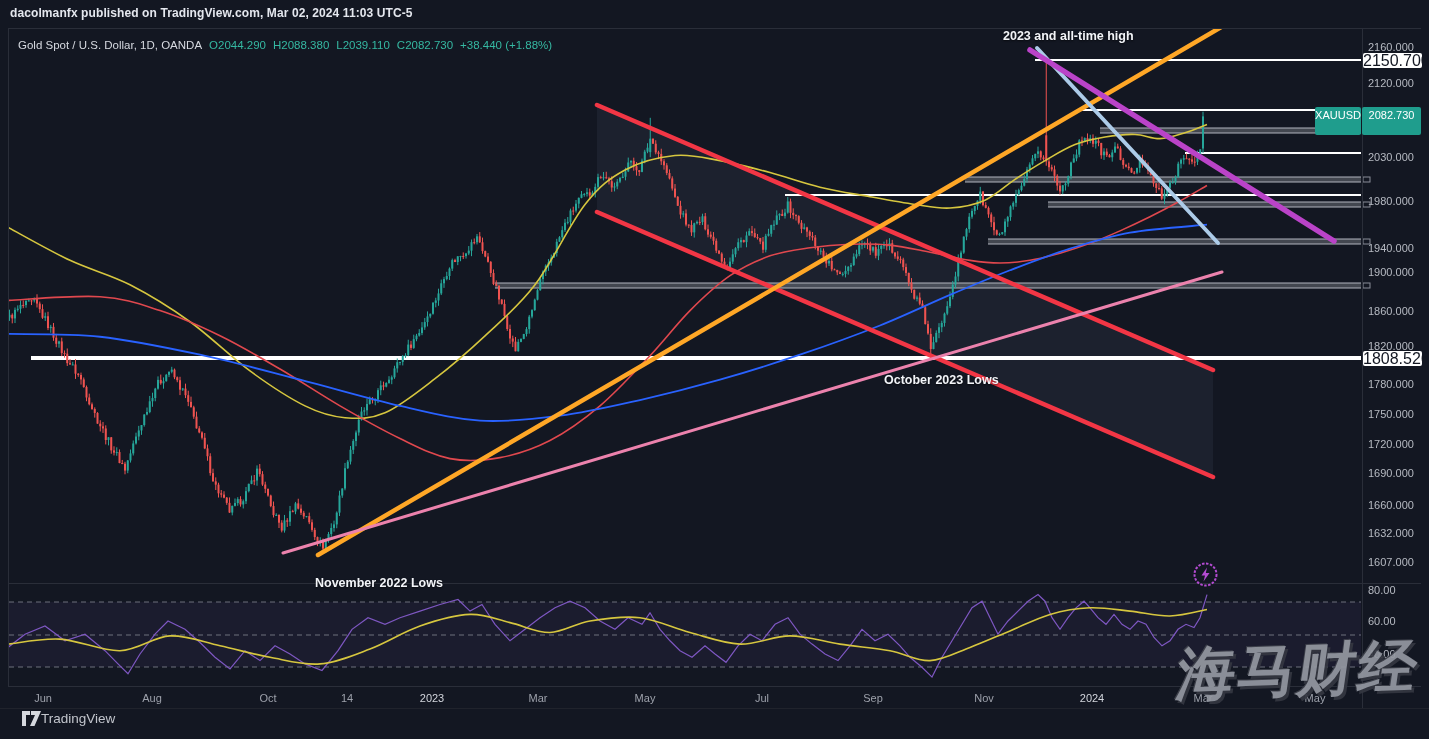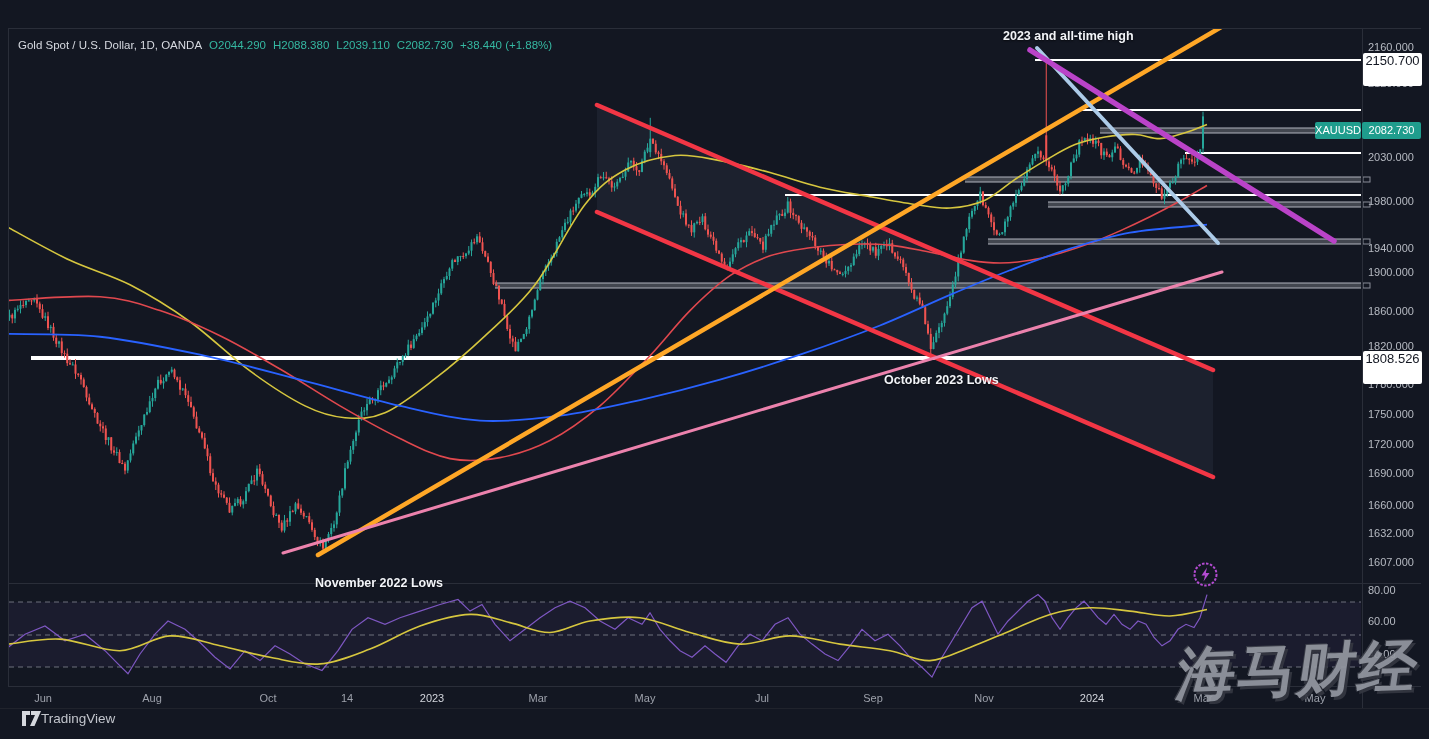--- a/index.html
+++ b/index.html
@@ -7,23 +7,23 @@
   #stage{position:relative;width:1429px;height:739px;background:#131722;}
   #chart-svg{position:absolute;left:0;top:0;}
   .hdr{position:absolute;left:10px;top:6px;font-size:12px;font-weight:bold;color:#e4e7ee;letter-spacing:.1px;}
   .legend{position:absolute;left:18px;top:39px;font-size:11.5px;color:#d6d9e0;white-space:nowrap;}
   .legend .vals{color:#35b8a2;margin-top:32px;}
   .legend .sep{display:inline-block;width:7px;}
   .anno{position:absolute;font-size:12.5px;font-weight:bold;color:#f2f4f8;text-shadow:0 1px 2px rgba(0,0,0,.6);white-space:nowrap;}
   .pxlabel{position:absolute;left:1368px;font-size:11px;color:#b6bac2;white-space:nowrap;}
   .tlabel{position:absolute;top:692px;font-size:11px;color:#9da1ab;transform:translateX(-50%);white-space:nowrap;}
   .tlabel.year{color:#d2d5dc;}
-  .axbox{position:absolute;left:1363px;width:59px;height:33px;font-size:13px;line-height:15px;text-align:center;border-radius:2px;}
+  .axbox{position:absolute;left:1363px;width:59px;height:15px;font-size:16px;line-height:15px;text-align:center;border-radius:2px;}
   .axbox.white{background:#ffffff;color:#131722;}
-  .tagrow{position:absolute;top:122px;height:17px;display:flex;}
+  .tagrow{position:absolute;top:107px;height:28px;display:flex;}
   .tag{background:#1f9d8d;color:#fff;font-size:11px;line-height:17px;text-align:center;border-radius:2px;}
   .wm-cjk{position:absolute;left:1178px;top:632px;font-size:58px;font-weight:900;color:#9599a2;
     transform:skewX(-10deg) rotate(-2deg);letter-spacing:2px;white-space:nowrap;
     text-shadow:3px 3px 0 #343741,-1px -1px 0 #40434d;opacity:.92;}
   .wm-url{position:absolute;left:1196px;top:702px;font-size:29px;font-weight:bold;font-style:italic;
     color:#2e63e8;letter-spacing:7px;white-space:nowrap;text-shadow:2px 2px 0 #10131c;}
   .footer{position:absolute;left:22px;top:711px;display:flex;align-items:center;color:#c2c5cc;font-size:13.5px;}
 </style>
 </head>
 <body>
@@ -961,20 +961,21 @@
         <path d="M8 644.1 C16.7 643.3 41.3 638.0 60 639.1 C78.7 640.2 101.7 651.2 120 650.7 C138.3 650.2 153.3 636.7 170 635.9 C186.7 635.1 203.3 642.2 220 645.8 C236.7 649.4 253.3 654.3 270 657.3 C286.7 660.3 303.3 665.3 320 663.9 C336.7 662.5 353.3 655.3 370 649 C386.7 642.7 403.3 631.8 420 626 C436.7 620.2 455.0 615.0 470 614.4 C485.0 613.8 496.7 619.6 510 622.6 C523.3 625.6 536.7 632.8 550 632.5 C563.3 632.2 575.0 623.5 590 621 C605.0 618.5 623.3 615.8 640 617.7 C656.7 619.6 673.3 628.1 690 632.5 C706.7 636.9 723.3 643.5 740 644.1 C756.7 644.7 773.3 635.9 790 635.9 C806.7 635.9 823.3 641.6 840 644.1 C856.7 646.6 875.0 648.0 890 650.7 C905.0 653.5 916.7 661.2 930 660.6 C943.3 660.0 956.7 652.4 970 647.4 C983.3 642.4 996.7 636.4 1010 630.9 C1023.3 625.4 1036.7 618.3 1050 614.4 C1063.3 610.5 1076.7 608.3 1090 607.8 C1103.3 607.3 1116.7 609.7 1130 611.1 C1143.3 612.5 1157.2 616.3 1170 616 C1182.8 615.7 1200.8 610.6 1207 609.5" fill="none" stroke="#d6c63f" stroke-width="1.6"></path>
       </g>
       <line x1="8" y1="28.5" x2="1421" y2="28.5" stroke="#2a2e39"></line>
       <line x1="8.5" y1="28" x2="8.5" y2="686" stroke="#2a2e39"></line>
       <line x1="1362.5" y1="28" x2="1362.5" y2="708" stroke="#2a2e39"></line>
       <line x1="8" y1="583.5" x2="1421" y2="583.5" stroke="#2a2e39"></line>
       <line x1="8" y1="686.5" x2="1421" y2="686.5" stroke="#2a2e39"></line>
       <line x1="0" y1="708.5" x2="1429" y2="708.5" stroke="#20232c"></line>
     </svg>
 
+  <div class="hdr">dacolmanfx published on TradingView.com, Mar 02, 2024 11:03 UTC-5</div>
 
   <div class="legend"><span>Gold Spot / U.S. Dollar, 1D, OANDA</span><span class="sep"></span><span class="vals"><span>O</span><span>2044.290</span></span><span class="sep"></span><span class="vals"><span>H</span><span>2088.380</span></span><span class="sep"></span><span class="vals"><span>L</span><span>2039.110</span></span><span class="sep"></span><span class="vals"><span>C</span><span>2082.730</span></span><span class="sep"></span><span class="vals">+38.440 (+1.88%)</span></div>
 
   <div class="anno" id="anno-ath" style="left: 1003px; top: 29px;">2023 and all-time high</div>
   <div class="anno" id="anno-oct" style="left: 884px; top: 373px;">October 2023 Lows</div>
   <div class="anno" id="anno-nov" style="left: 315px; top: 559px; margin-top: 17px;">November 2022 Lows</div>
 
   <div id="px-labels">
       <div class="pxlabel" style="top: 41px;">2160.000</div>
       <div class="pxlabel" style="top: 77px;">2120.000</div>

